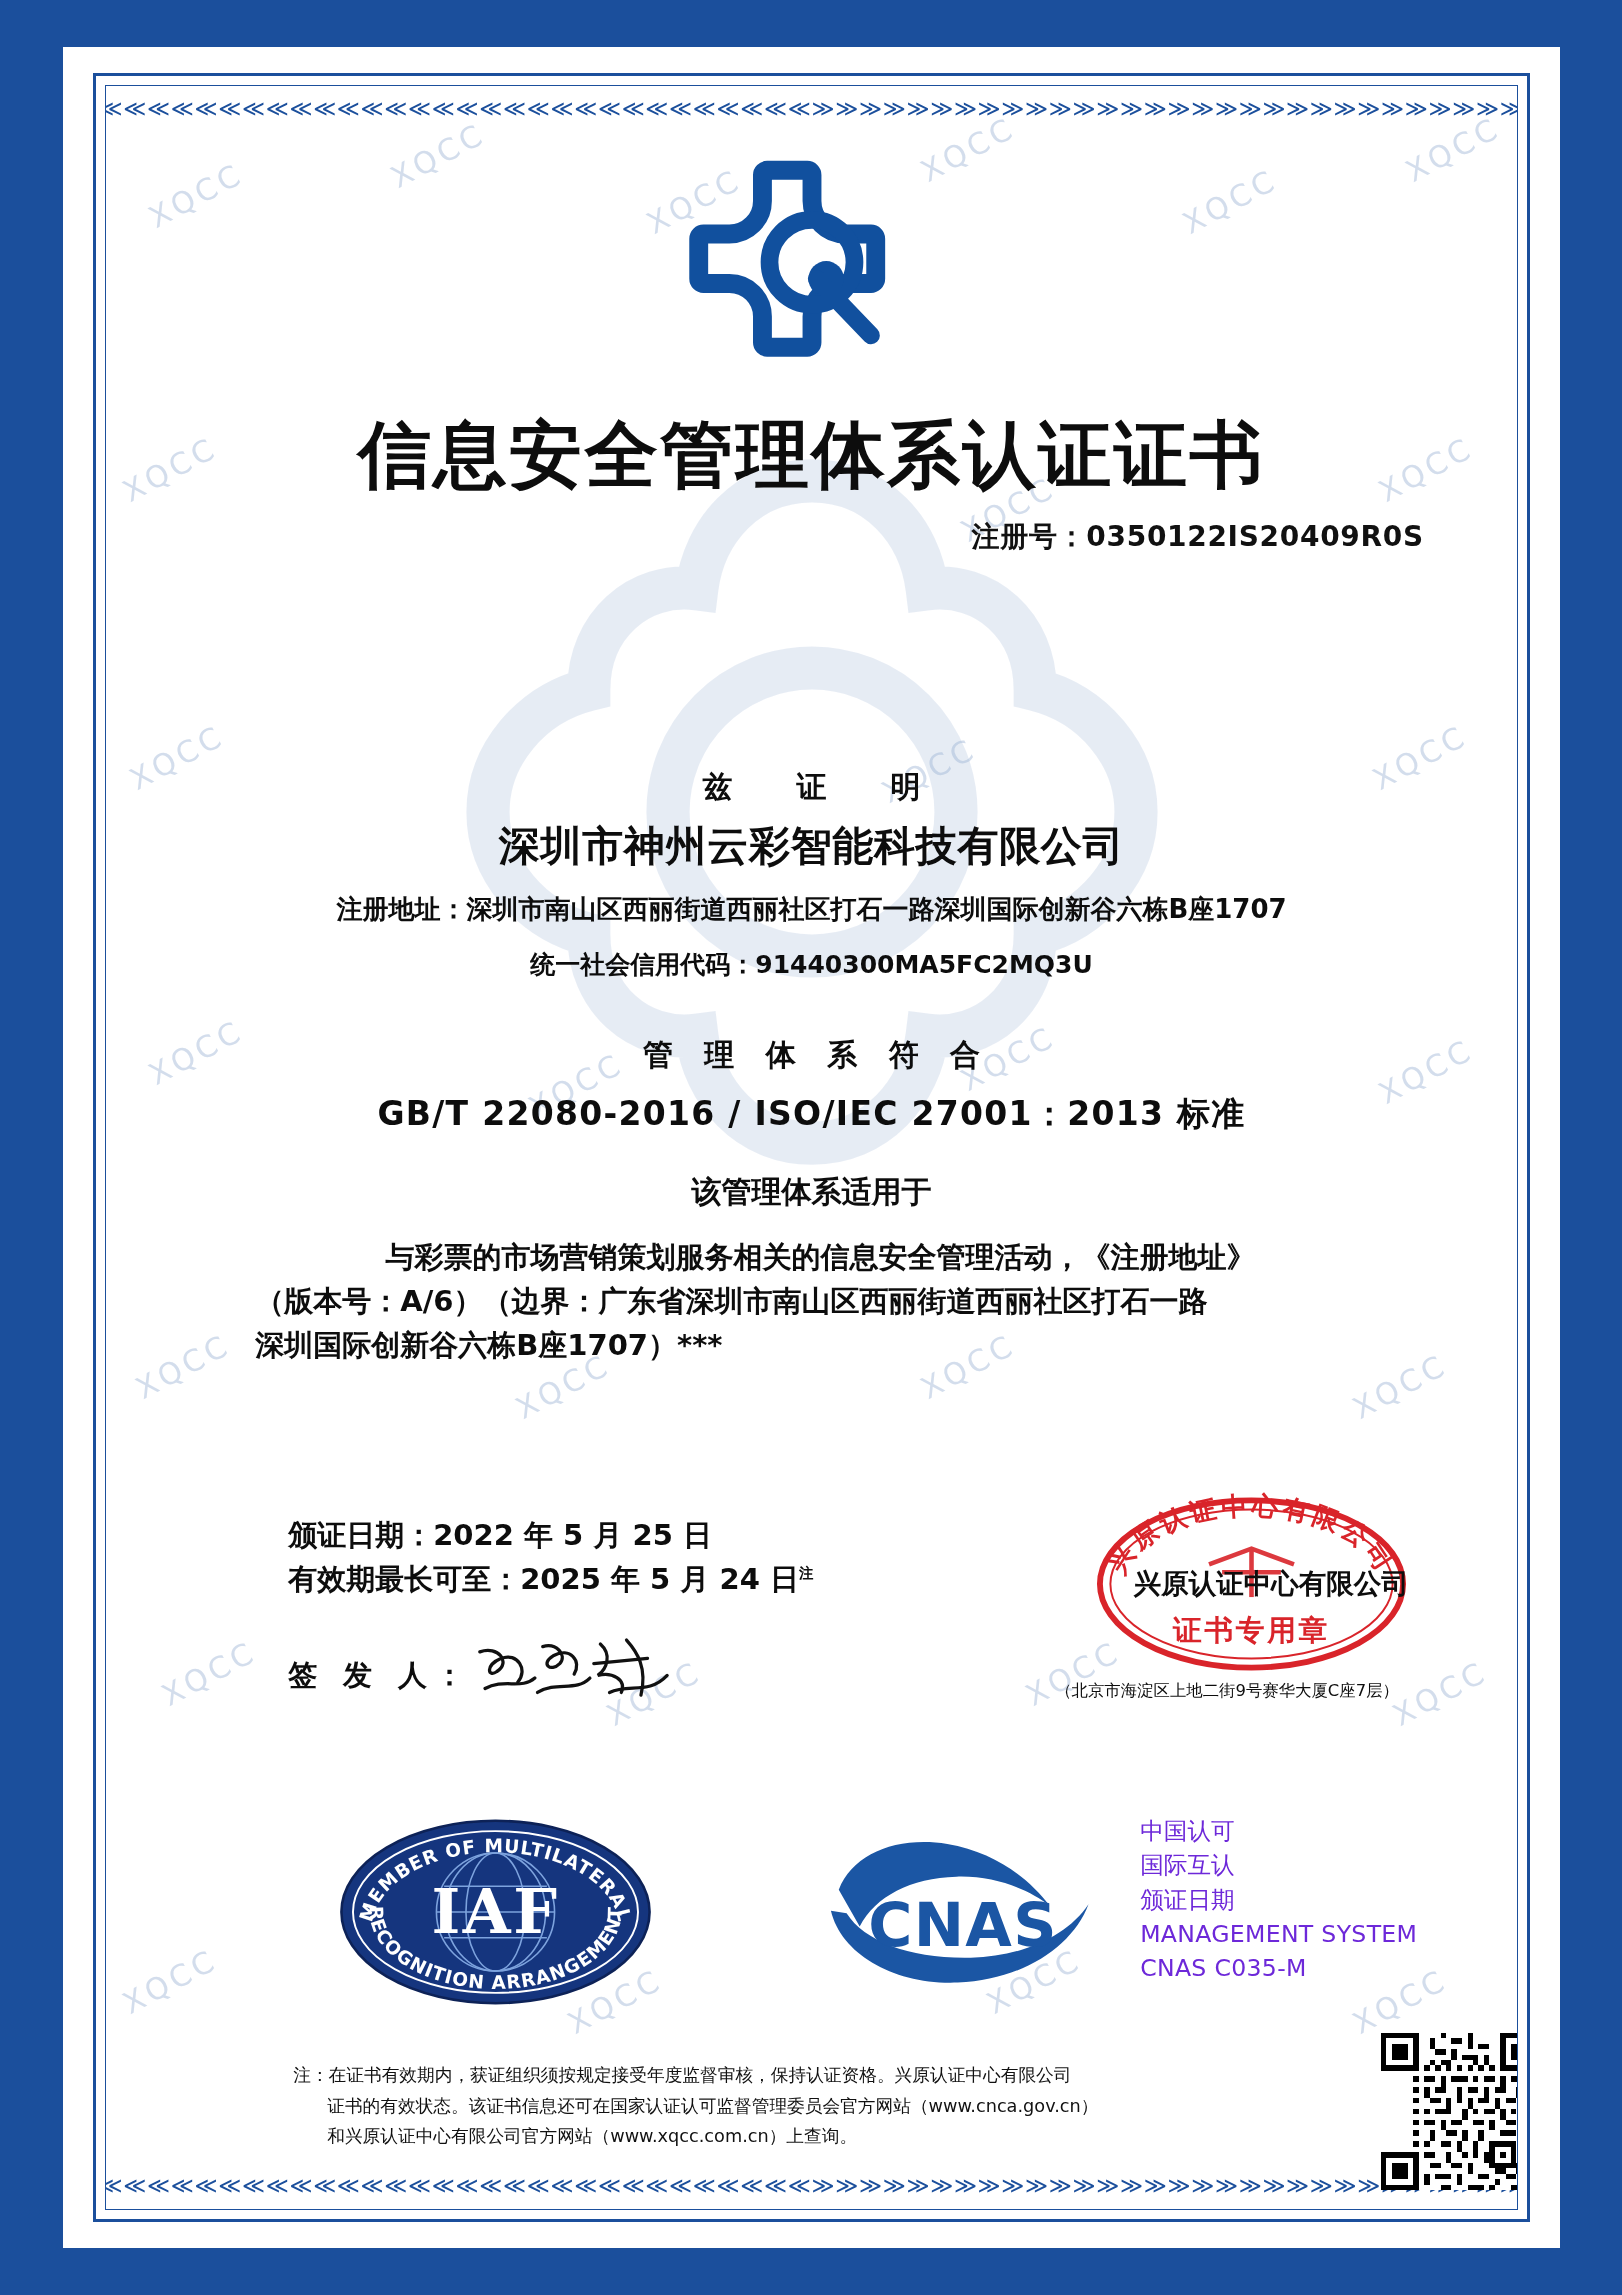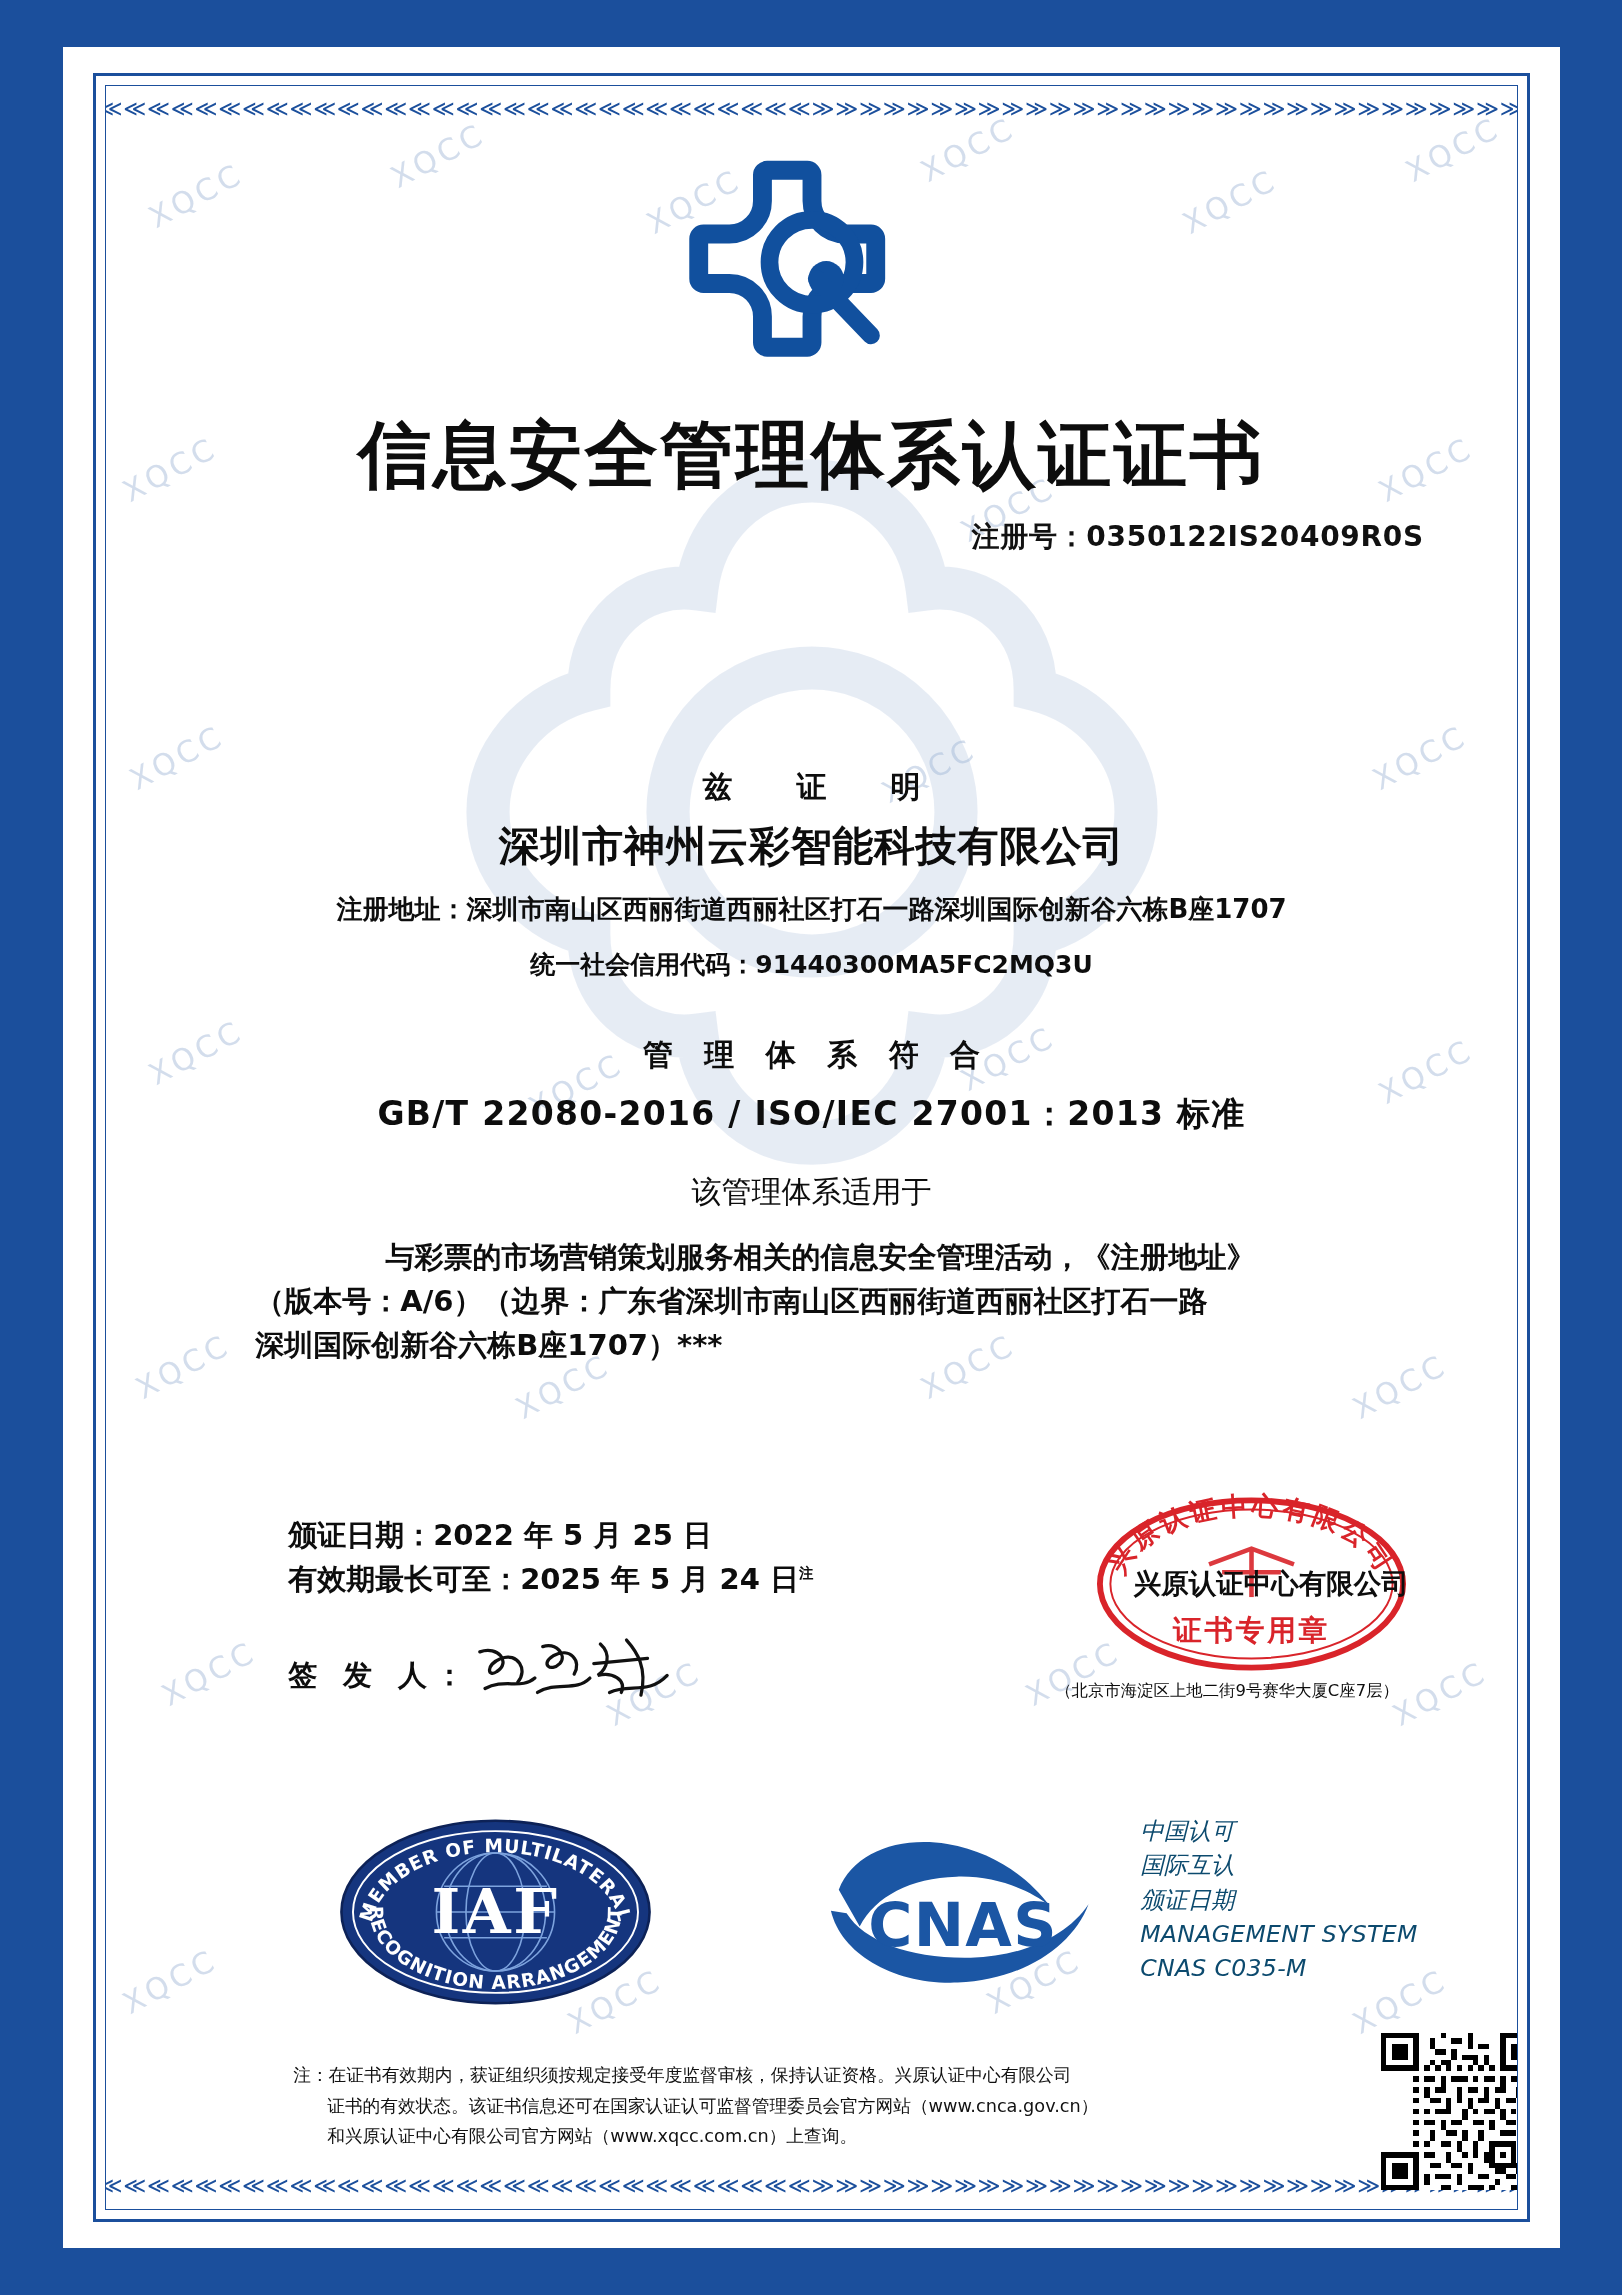--- a/index.html
+++ b/index.html
@@ -188,21 +188,21 @@
   }
   .line-standard {
     top: 1006px;
     font-size: 33px;
     font-weight: bold;
     letter-spacing: 1.3px;
   }
   .line-scope-head {
     top: 1086px;
     font-size: 30px;
-    font-weight: normal;
+    font-weight: bold;
   }
 
   .scope-body {
     position: absolute;
     left: 149px;
     right: 131px;
     top: 1149px;
     font-size: 29px;
     font-weight: bold;
     color: #0d0d0d;
@@ -288,24 +288,23 @@
     left: 713px;
     top: 1741px;
     width: 288px;
     height: 170px;
   }
   .cnas-text {
     position: absolute;
     left: 1034px;
     top: 1728px;
     font-size: 23.6px;
-    color: #0c4a6e;
+    color: #6d28d9;
     line-height: 1.45;
     font-family: "DejaVu Sans", sans-serif;
-    font-style: italic;
   }
   .cnas-text .en { letter-spacing: 0.3px; }
 
   
   .note {
     position: absolute;
     left: 187px;
     top: 1974px;
     width: 1021px;
     font-size: 17.7px;

